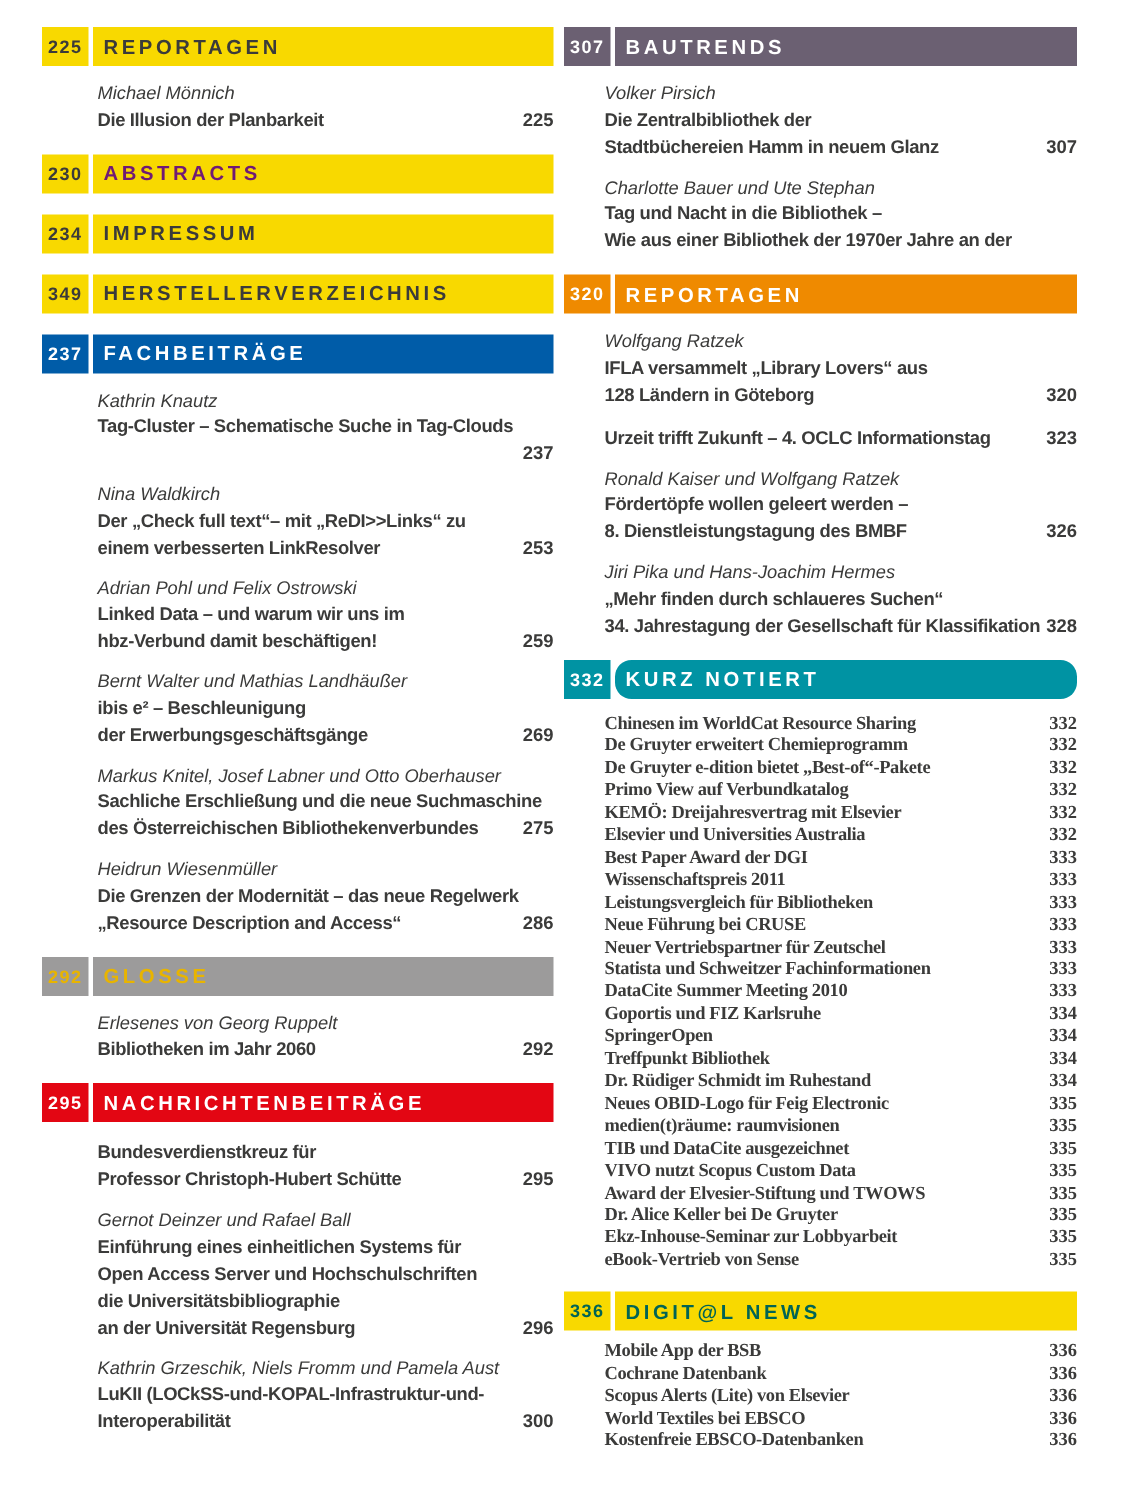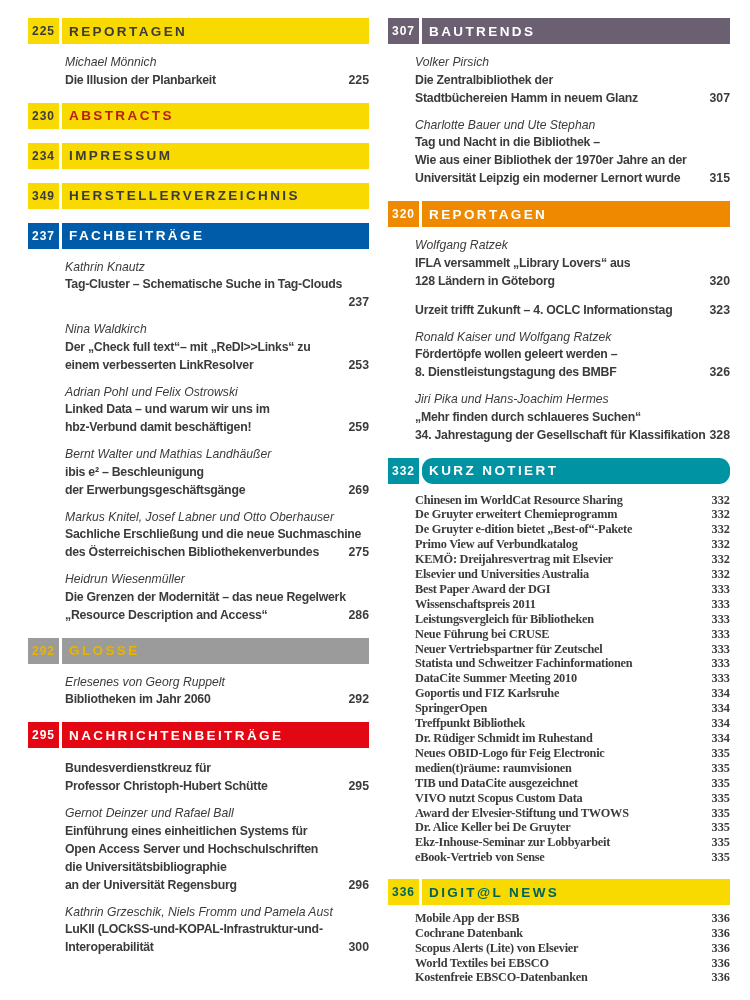--- a/index.html
+++ b/index.html
@@ -1,20 +1,20 @@
 <!DOCTYPE html>
 <html><head>
 <meta charset="utf-8">
 <style>
   html,body{margin:0;padding:0;background:#ffffff;}
   body{width:750px;height:1000px;font-family:"Liberation Sans",sans-serif;color:#3b3b3a;}
   .page{position:relative;width:750px;height:1000px;overflow:hidden;background:#ffffff;}
   .col{position:absolute;top:18px;}
   #col-left{left:28px;width:341px;}
-  #col-right{left:388px;width:342px;}
+  #col-right{left:376px;width:342px;}
 
   .sec{margin-bottom:14px;}
   .sec-header{display:flex;height:26px;}
   .sec-num{width:31px;display:flex;align-items:center;justify-content:center;
            font-weight:bold;font-size:12px;letter-spacing:1px;}
   .sec-bar{flex:1;margin-left:3px;display:flex;align-items:center;padding-left:7px;
            font-weight:bold;font-size:13.5px;letter-spacing:2.4px;white-space:nowrap;}
 
   .entry{margin:11px 0 0 37px;position:relative;}
   #col-right .entry{margin-left:27px;}
@@ -46,21 +46,21 @@
           <div class="sec-bar" style="background: rgb(248, 217, 0); color: rgb(59, 59, 58);">REPORTAGEN</div>
         </div>
         <div class="entry">
           <div class="author">Michael Mönnich</div>
           <div class="line"><span class="line-text">Die Illusion der Planbarkeit</span><span class="pg">225</span></div>
         </div>
       </section>
       <section class="sec sec-abstracts">
         <div class="sec-header">
           <div class="sec-num" style="background: rgb(248, 217, 0); color: rgb(59, 59, 58);">230</div>
-          <div class="sec-bar" style="background: rgb(248, 217, 0); color: #b91c1c;">ABSTRACTS</div>
+          <div class="sec-bar" style="background: rgb(248, 217, 0); color: #701a75;">ABSTRACTS</div>
         </div>
       </section>
       <section class="sec sec-impressum">
         <div class="sec-header">
           <div class="sec-num" style="background: rgb(248, 217, 0); color: rgb(59, 59, 58);">234</div>
           <div class="sec-bar" style="background: rgb(248, 217, 0); color: rgb(59, 59, 58);">IMPRESSUM</div>
         </div>
       </section>
       <section class="sec sec-herstellerverzeichnis">
         <div class="sec-header">
@@ -145,21 +145,20 @@
         </div>
         <div class="entry">
           <div class="author">Volker Pirsich</div>
           <div class="line"><span class="line-text">Die Zentralbibliothek der</span></div>
           <div class="line"><span class="line-text">Stadtbüchereien Hamm in neuem Glanz</span><span class="pg">307</span></div>
         </div>
         <div class="entry">
           <div class="author">Charlotte Bauer und Ute Stephan</div>
           <div class="line"><span class="line-text">Tag und Nacht in die Bibliothek –</span></div>
           <div class="line"><span class="line-text">Wie aus einer Bibliothek der 1970er Jahre an der</span></div>
-          <div class="line"><span class="line-text">Universität Leipzig ein moderner Lernort wurde</span><span class="pg">315</span></div>
         </div>
       </section>
       <section class="sec sec-reportagen">
         <div class="sec-header">
           <div class="sec-num" style="background: rgb(239, 138, 0); color: rgb(255, 255, 255);">320</div>
           <div class="sec-bar" style="background: rgb(239, 138, 0); color: rgb(255, 255, 255);">REPORTAGEN</div>
         </div>
         <div class="entry">
           <div class="author">Wolfgang Ratzek</div>
           <div class="line"><span class="line-text">IFLA versammelt „Library Lovers“ aus</span></div>

